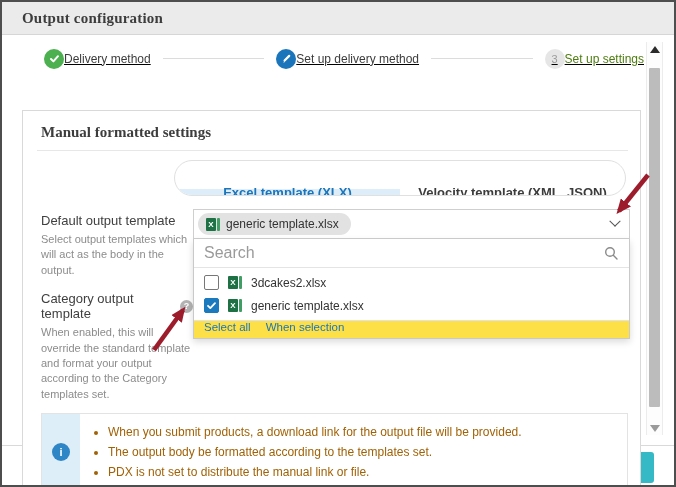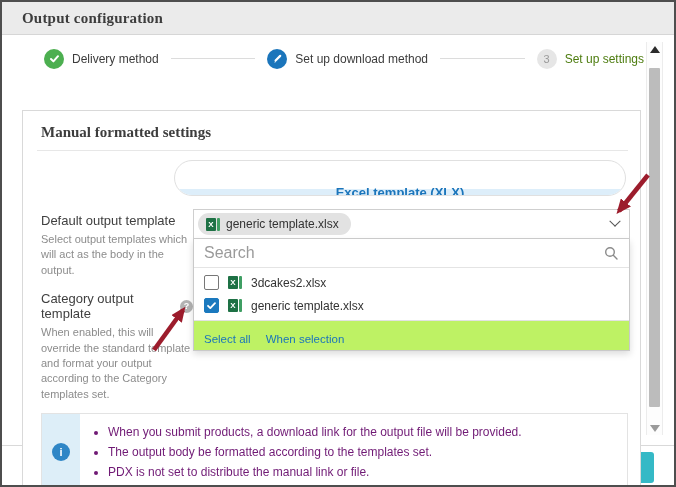--- a/index.html
+++ b/index.html
@@ -30,21 +30,21 @@
 
   
   .content { position: relative; height: 410px; background:#fff; }
 
   
   .stepper {
     display: flex; align-items: center;
     padding: 13px 30px 0 42px;
     height: 34px;
   }
-  .step { display: flex; align-items: center; gap: 8px; white-space: nowrap; }
+  .step { display: flex; align-items: center; gap: 0; white-space: nowrap; text-decoration: underline; }
   .step-circle {
     width: 20px; height: 20px; border-radius: 50%;
     display: flex; align-items: center; justify-content: center;
     flex: none;
   }
   .step-complete .step-circle { background: #4caf50; }
   .step-current  .step-circle { background: #1b75bb; }
   .step-upcoming .step-circle { background: #e6e6e6; color:#9a9a9a; font-size:11px; }
   .step-label { font-size: 12px; color: #3c3c3c; }
   .step-upcoming .step-label { color: #4d7c0f; }
@@ -133,41 +133,41 @@
   .search-input::placeholder { color: #9a9a9a; }
   .option-list { padding: 3px 0; }
   .option-row { display: flex; align-items: center; gap: 9px; height: 23px; padding: 0 10px; cursor: pointer; }
   .option-label { font-size: 12px; color: #333; }
   .cbx {
     width: 15px; height: 15px; border: 1.5px solid #777; border-radius: 2px;
     background: #fff; flex: none; display:flex; align-items:center; justify-content:center;
   }
   .cbx.checked { background: #1b79be; border-color: #1b79be; }
   .dd-footer {
-    border-top: 1px solid #e2e2e2; background: #bef264;
-    display: flex; gap: 15px; padding: 12px 10px 5px;
+    border-top: 1px solid #e2e2e2; background: #fde047;
+    display: flex; gap: 15px; padding: 0 10px 5px;
   }
   .dd-link { font-size: 11.5px; color: #1b75bb; text-decoration: none; cursor: pointer; }
 
   
   .info-box {
     display: flex; margin: 11px 2px 0 6px;
     border: 1px solid #e3e3e3; background: #fff;
   }
   .info-strip {
     width: 38px; flex: none; background: #ddeef8;
     display: flex; align-items: center; justify-content: center;
   }
   .info-badge {
     width: 18px; height: 18px; border-radius: 50%;
     background: #2f86c6; color:#fff; font-size: 11px; font-weight: 700;
     display:flex; align-items:center; justify-content:center;
   }
   .info-bullets { list-style: disc; padding: 8px 10px 8px 28px; }
-  .info-bullets li { font-size: 12px; color: #701a75; line-height: 20px; }
+  .info-bullets li { font-size: 12px; color: #a16207; line-height: 20px; }
 
   
   .scrollbar {
     position: absolute; top: 7px; bottom: 10px; right: 11px; width: 17px;
     background: #fdfdfd; border-left: 1px solid #ececec; border-right: 1px solid #ececec;
   }
   .sb-btn { position: absolute; left: 0; right: 0; height: 14px; display:flex; align-items:center; justify-content:center; cursor:pointer; }
   .sb-up { top: 0; }
   .sb-down { bottom: 0; }
   .tri-up { width:0; height:0; border-left:5px solid transparent; border-right:5px solid transparent; border-bottom:7px solid #2a2a2a; }
@@ -211,35 +211,36 @@
         <span class="step-label">Delivery method</span>
       </div>
       <div class="step-line"></div>
       <div class="step step-current">
         <span class="step-circle">
           <svg width="11" height="11" viewBox="0 0 11 11">
               <path d="M3.1 8 L2.3 9.7 L4 8.9 Z" fill="#fff"></path>
               <line x1="3.6" y1="7.5" x2="8.2" y2="2.9" stroke="#fff" stroke-width="2.2" stroke-linecap="round"></line>
             </svg>
         </span>
-        <span class="step-label">Set up download method</span>
+        <span class="step-label">Set up delivery method</span>
       </div>
       <div class="step-line"></div>
       <div class="step step-upcoming">
         <span class="step-circle">3</span>
         <span class="step-label">Set up settings</span>
       </div>
     </div>
 
     <div class="card">
       <div class="card-heading">Manual formatted settings</div>
       <hr class="card-hr">
 
       <div class="tabs">
         <div class="tab active">Excel template (XLX)</div>
+        <div class="tab">Velocity template (XML, JSON)</div>
       </div>
 
       <div class="form-row">
         <div class="labels-col">
           <div class="label-block">
             <div class="field-label">
               <span>Default output template</span>
             </div>
             <div class="field-help">Select output templates which will act as the body in the output.</div>
           </div>

